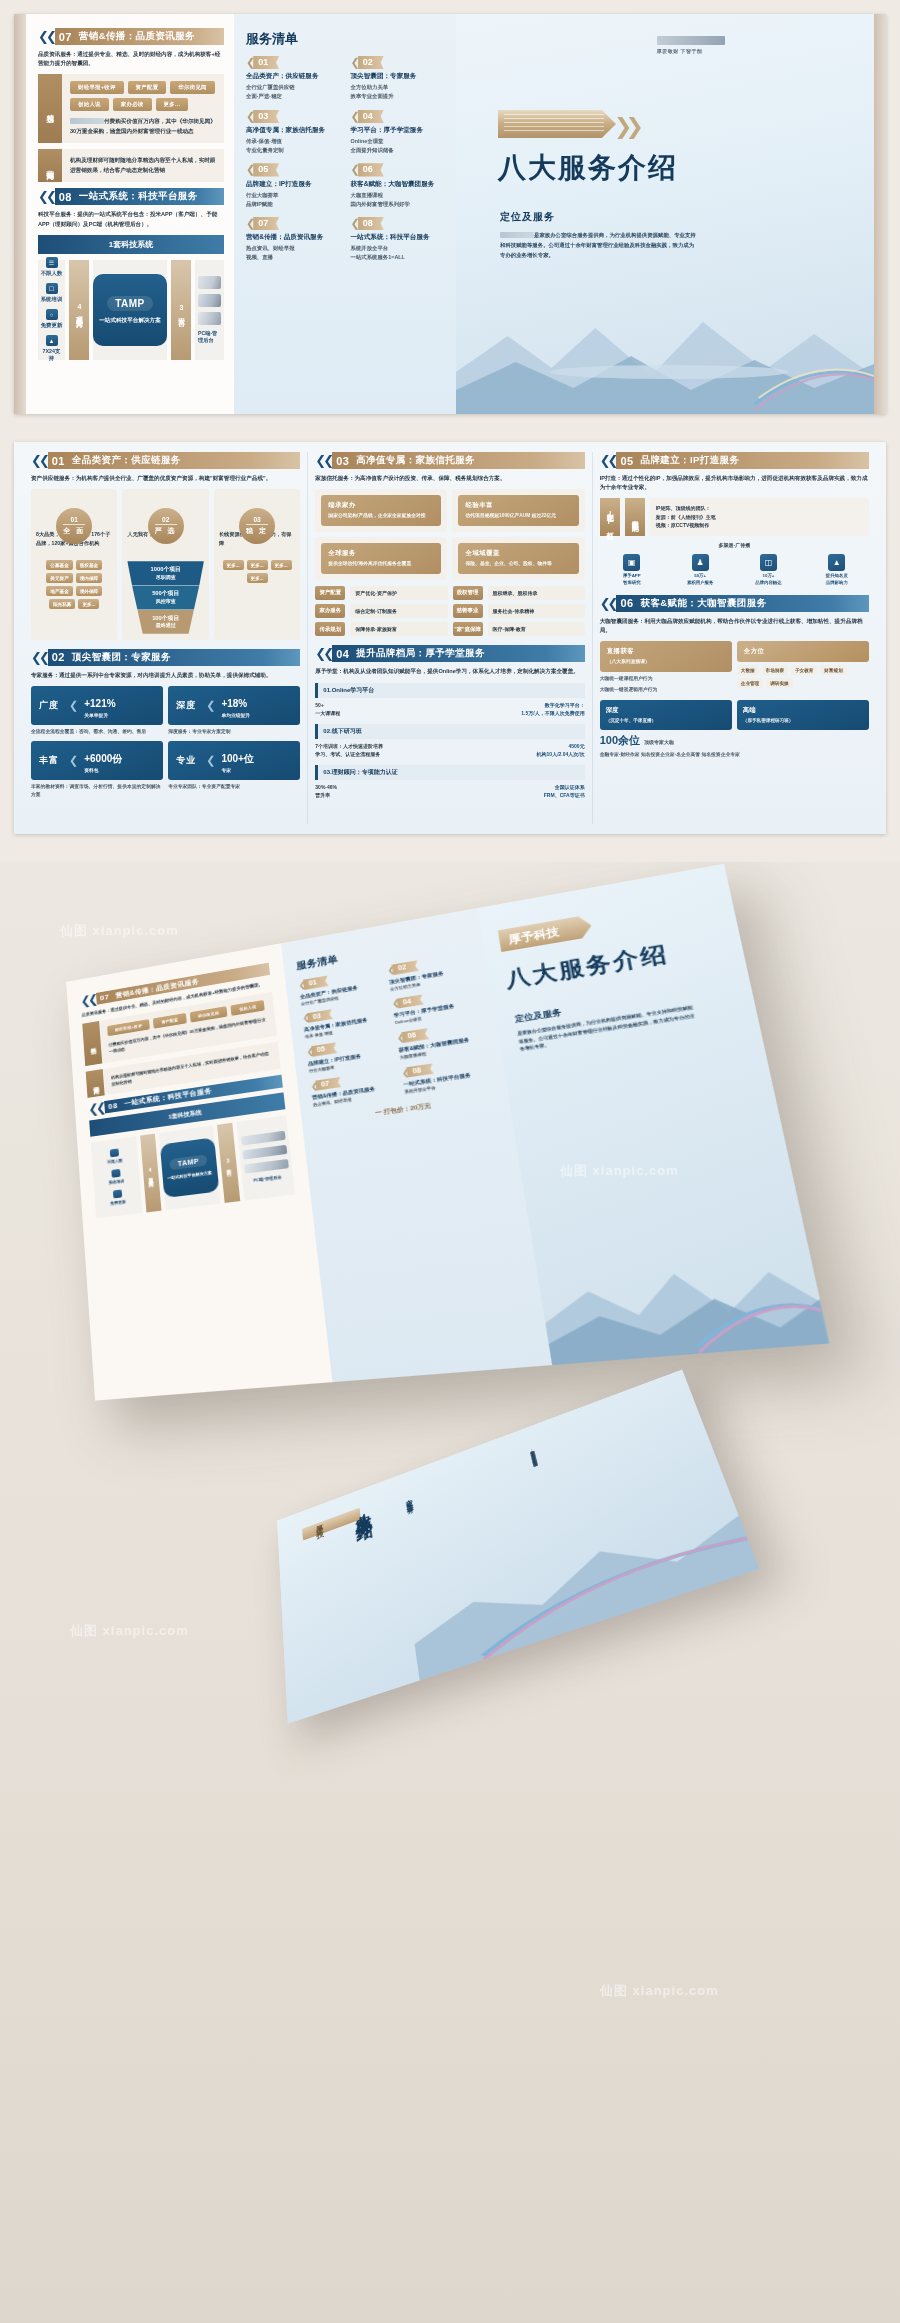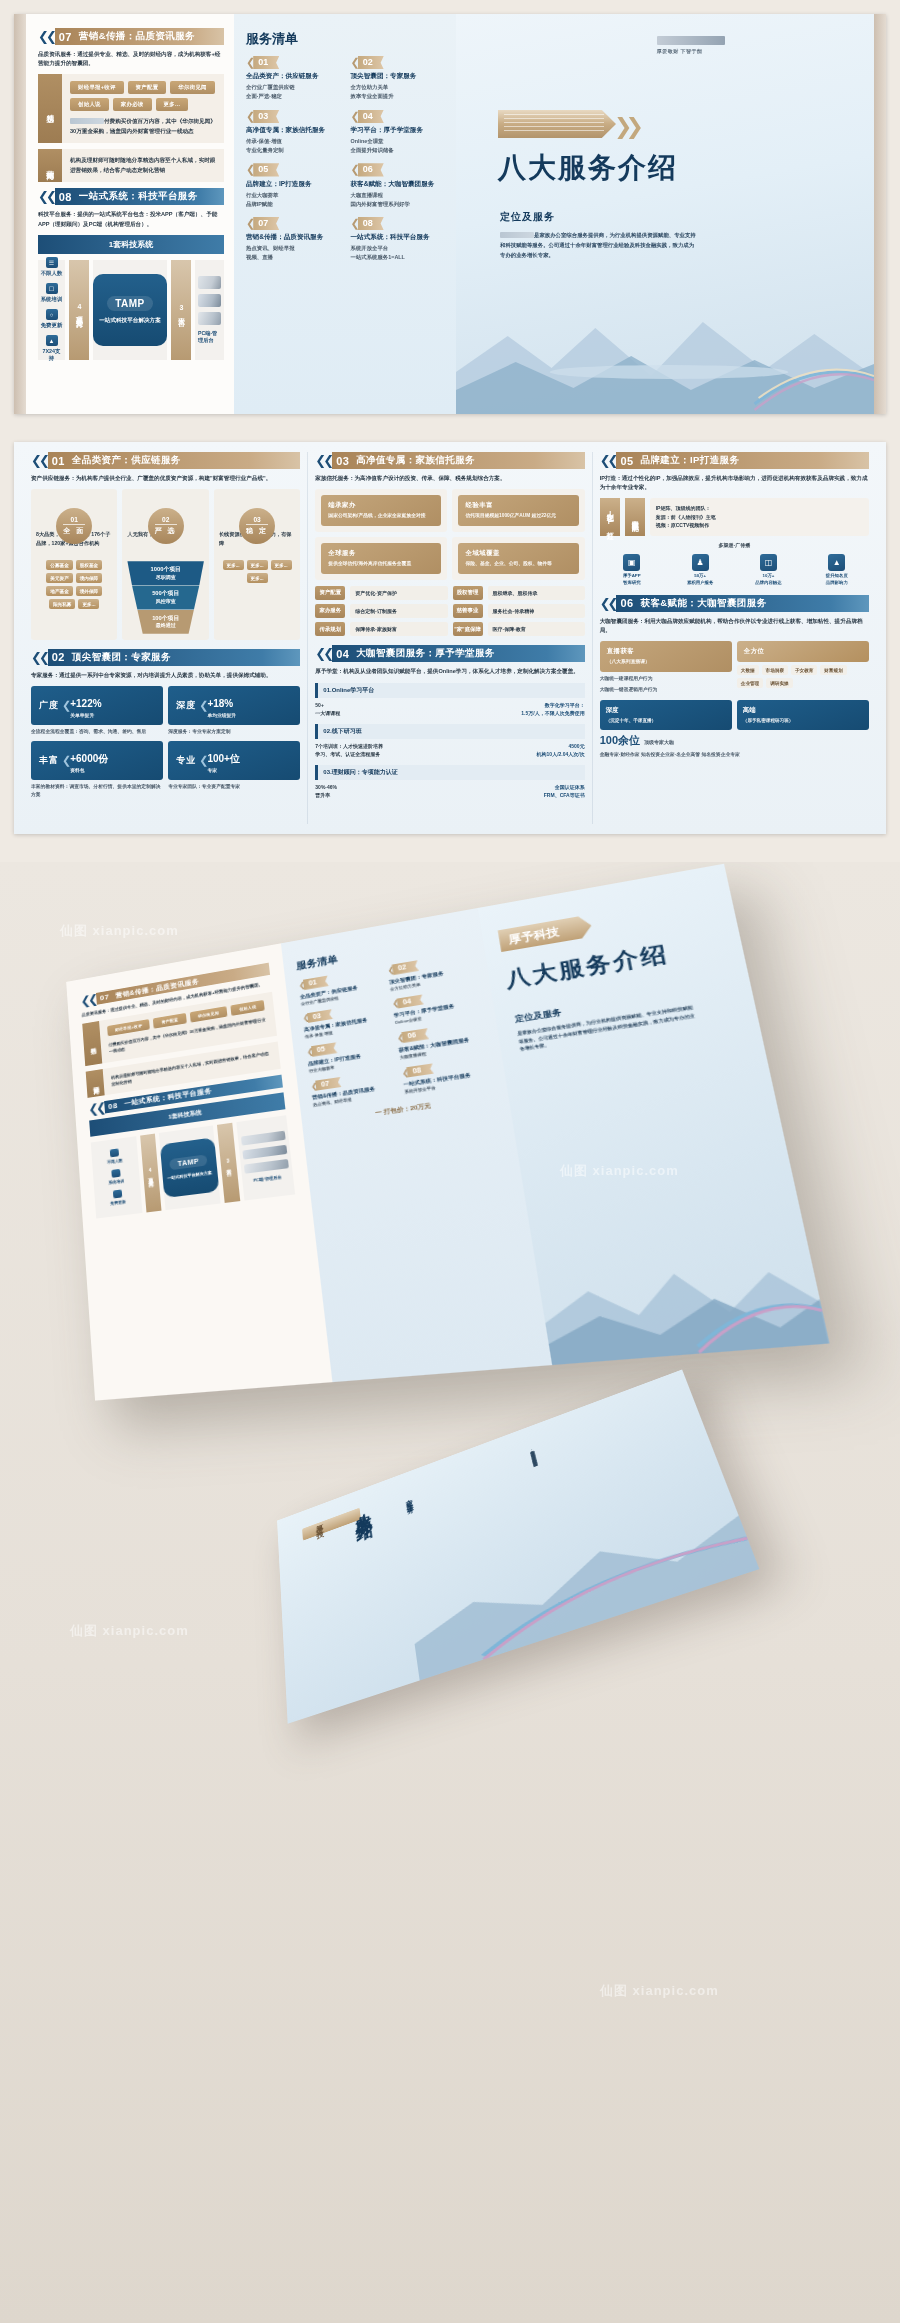--- a/index.html
+++ b/index.html
@@ -156,21 +156,21 @@
   .mchip{ background:linear-gradient(180deg,#cbb08a,#b4905f); color:#fff; font-size:4.6px; font-weight:bold; padding:2.5px 4px; border-radius:2px;}
   .funnel{ margin-top:5px;}
   .fstep{ color:#fff; font-size:5px; font-weight:bold; text-align:center; padding:4px 2px; line-height:1.5;}
   .f1{ background:#1d5a85; clip-path:polygon(0 0,100% 0,94% 100%,6% 100%);}
   .f2{ background:#25688f; clip-path:polygon(6% 0,94% 0,87% 100%,13% 100%);}
   .f3{ background:#b79a72; clip-path:polygon(13% 0,87% 0,80% 100%,20% 100%);}
   .fstep b{ font-size:5.8px;}
 
   .statbox{
     background:linear-gradient(160deg,#1f5e8b,#164b72); color:#fff;
-    border-radius:3px; padding:7px 8px; display:flex; align-items:center; gap:3px;
+    border-radius:3px; padding:7px 8px; display:flex; align-items:center; gap:10px;
   }
   .statbox .k{ font-size:9px; font-weight:bold; letter-spacing:1px;}
   .statbox .arrow{ color:#9fc4dd; font-size:11px; letter-spacing:-4px;}
   .statbox .v{ font-size:10px; font-weight:bold;}
   .statbox .cap{ font-size:4.8px; font-weight:bold; opacity:.92; display:block; margin-top:1px;}
   .grid2{ display:grid; grid-template-columns:1fr 1fr; gap:5px;}
   .stat-note{ font-size:4.8px; line-height:1.7; color:#4b5b6a; font-weight:bold; margin-top:3px;}
 
   .goldbox{ background:linear-gradient(150deg,#c4a67c,#b08f63); color:#fff; border-radius:3px; padding:6px 7px;}
   .goldbox .gt{ font-size:6.4px; font-weight:bold; letter-spacing:.5px;}
@@ -477,21 +477,21 @@
           <i class="num">02</i>
           <span>顶尖智囊团：专家服务</span>
         </span>
     </div>
     <div class="sec-desc">专家服务：通过提供一系列中台专家资源，对内培训提升人员素质，协助关单，提供保姆式辅助。</div>
     <div class="grid2">
       <div>
           <div class="statbox">
             <span class="k">广度</span>
             <span class="arrow">❮</span>
-            <span><span class="v">+122%</span><span class="cap">关单率提升</span></span>
+            <span><span class="v">+121%</span><span class="cap">关单率提升</span></span>
           </div>
           <div class="stat-note">全流程全流程全覆盖：咨询、需求、沟通、签约、售后</div>
         </div>
       <div>
           <div class="statbox">
             <span class="k">深度</span>
             <span class="arrow">❮</span>
             <span><span class="v">+18%</span><span class="cap">单均业绩提升</span></span>
           </div>
           <div class="stat-note">深度服务：专业专家方案定制</div>
@@ -568,21 +568,21 @@
           <div class="rv">保障传承·家族财富</div>
           <div class="rk">"家"庭保障</div>
           <div class="rv">医疗·保障·教育</div>
         </div>
     </div>
 
     <div class="banner blue" style="margin-top:9px">
       <span class="chev">❮❮</span>
       <span class="body">
           <i class="num">04</i>
-          <span>大咖智囊团服务：厚予学堂服务</span>
+          <span>提升品牌档局：厚予学堂服务</span>
         </span>
     </div>
     <div class="sec-desc">厚予学堂：机构及从业者团队知识赋能平台，提供Online学习，体系化人才培养，定制化解决方案全覆盖。</div>
     <div>
       <div class="ol-item">
         <div class="oh">01.Online学习平台</div>
         <div class="ol-row">
             <span>50+</span>
             <span class="rt">数字化学习平台：</span>
           </div>

